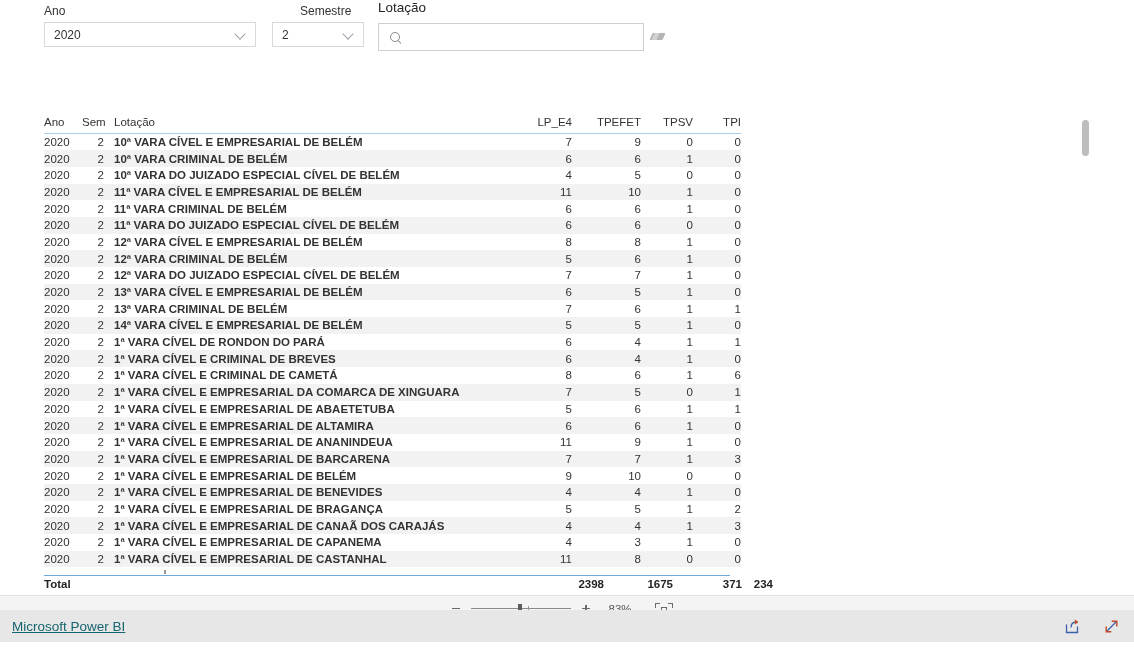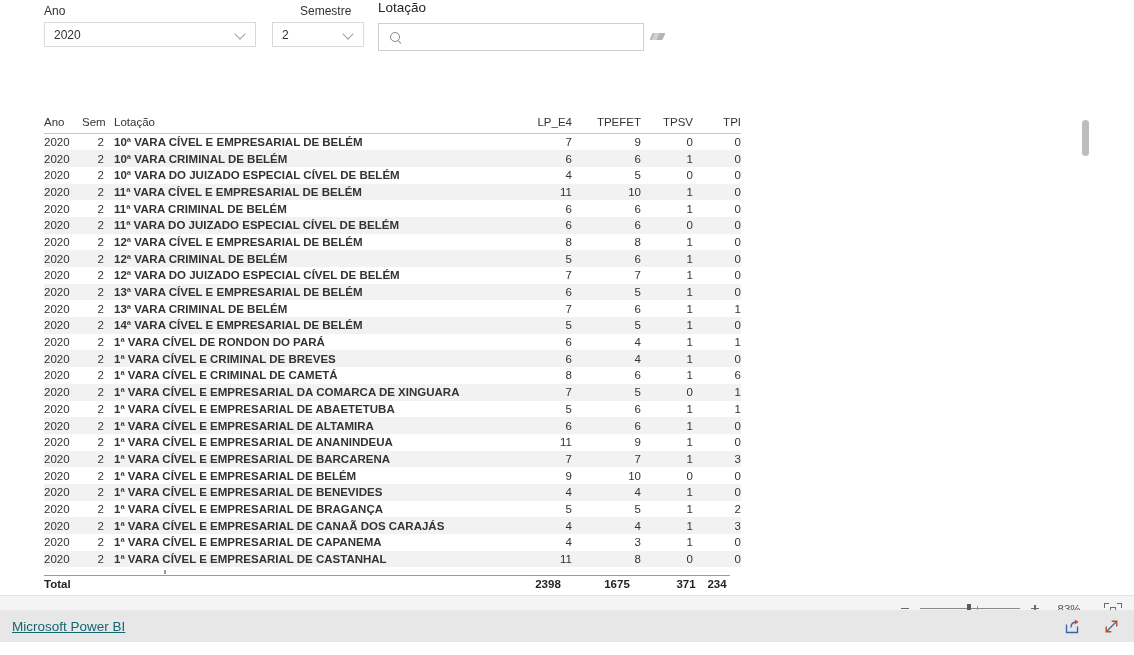--- a/index.html
+++ b/index.html
@@ -179,21 +179,21 @@
     font-size: 11.5px;
     font-weight: bold;
     color: #252423;
   }
   .total-row .t-val {
     position: absolute;
     top: 0;
     font-size: 11.5px;
     font-weight: bold;
     color: #252423;
-    text-align: center;
+    text-align: right;
   }
   .tick-mark {
     position: absolute;
     left: 164px;
     width: 2px; height: 4px;
     background: #9a9a9a;
   }
 
   
   #vscroll {
@@ -213,21 +213,21 @@
   
   #zoombar {
     position: absolute;
     left: 0; top: 595px;
     width: 1134px; height: 27px;
     background: #f4f4f4;
     border-top: 1px solid #e3e3e3;
     border-bottom: 1px solid #cfcfcf;
     display: flex;
     align-items: center;
-    justify-content: flex-end;
+    justify-content: center;
     padding-right: 12px;
   }
   .zb-minus, .zb-plus {
     position: relative;
     width: 14px; height: 14px;
     flex: 0 0 auto;
   }
   .zb-minus::before, .zb-plus::before {
     content: "";
     position: absolute;

